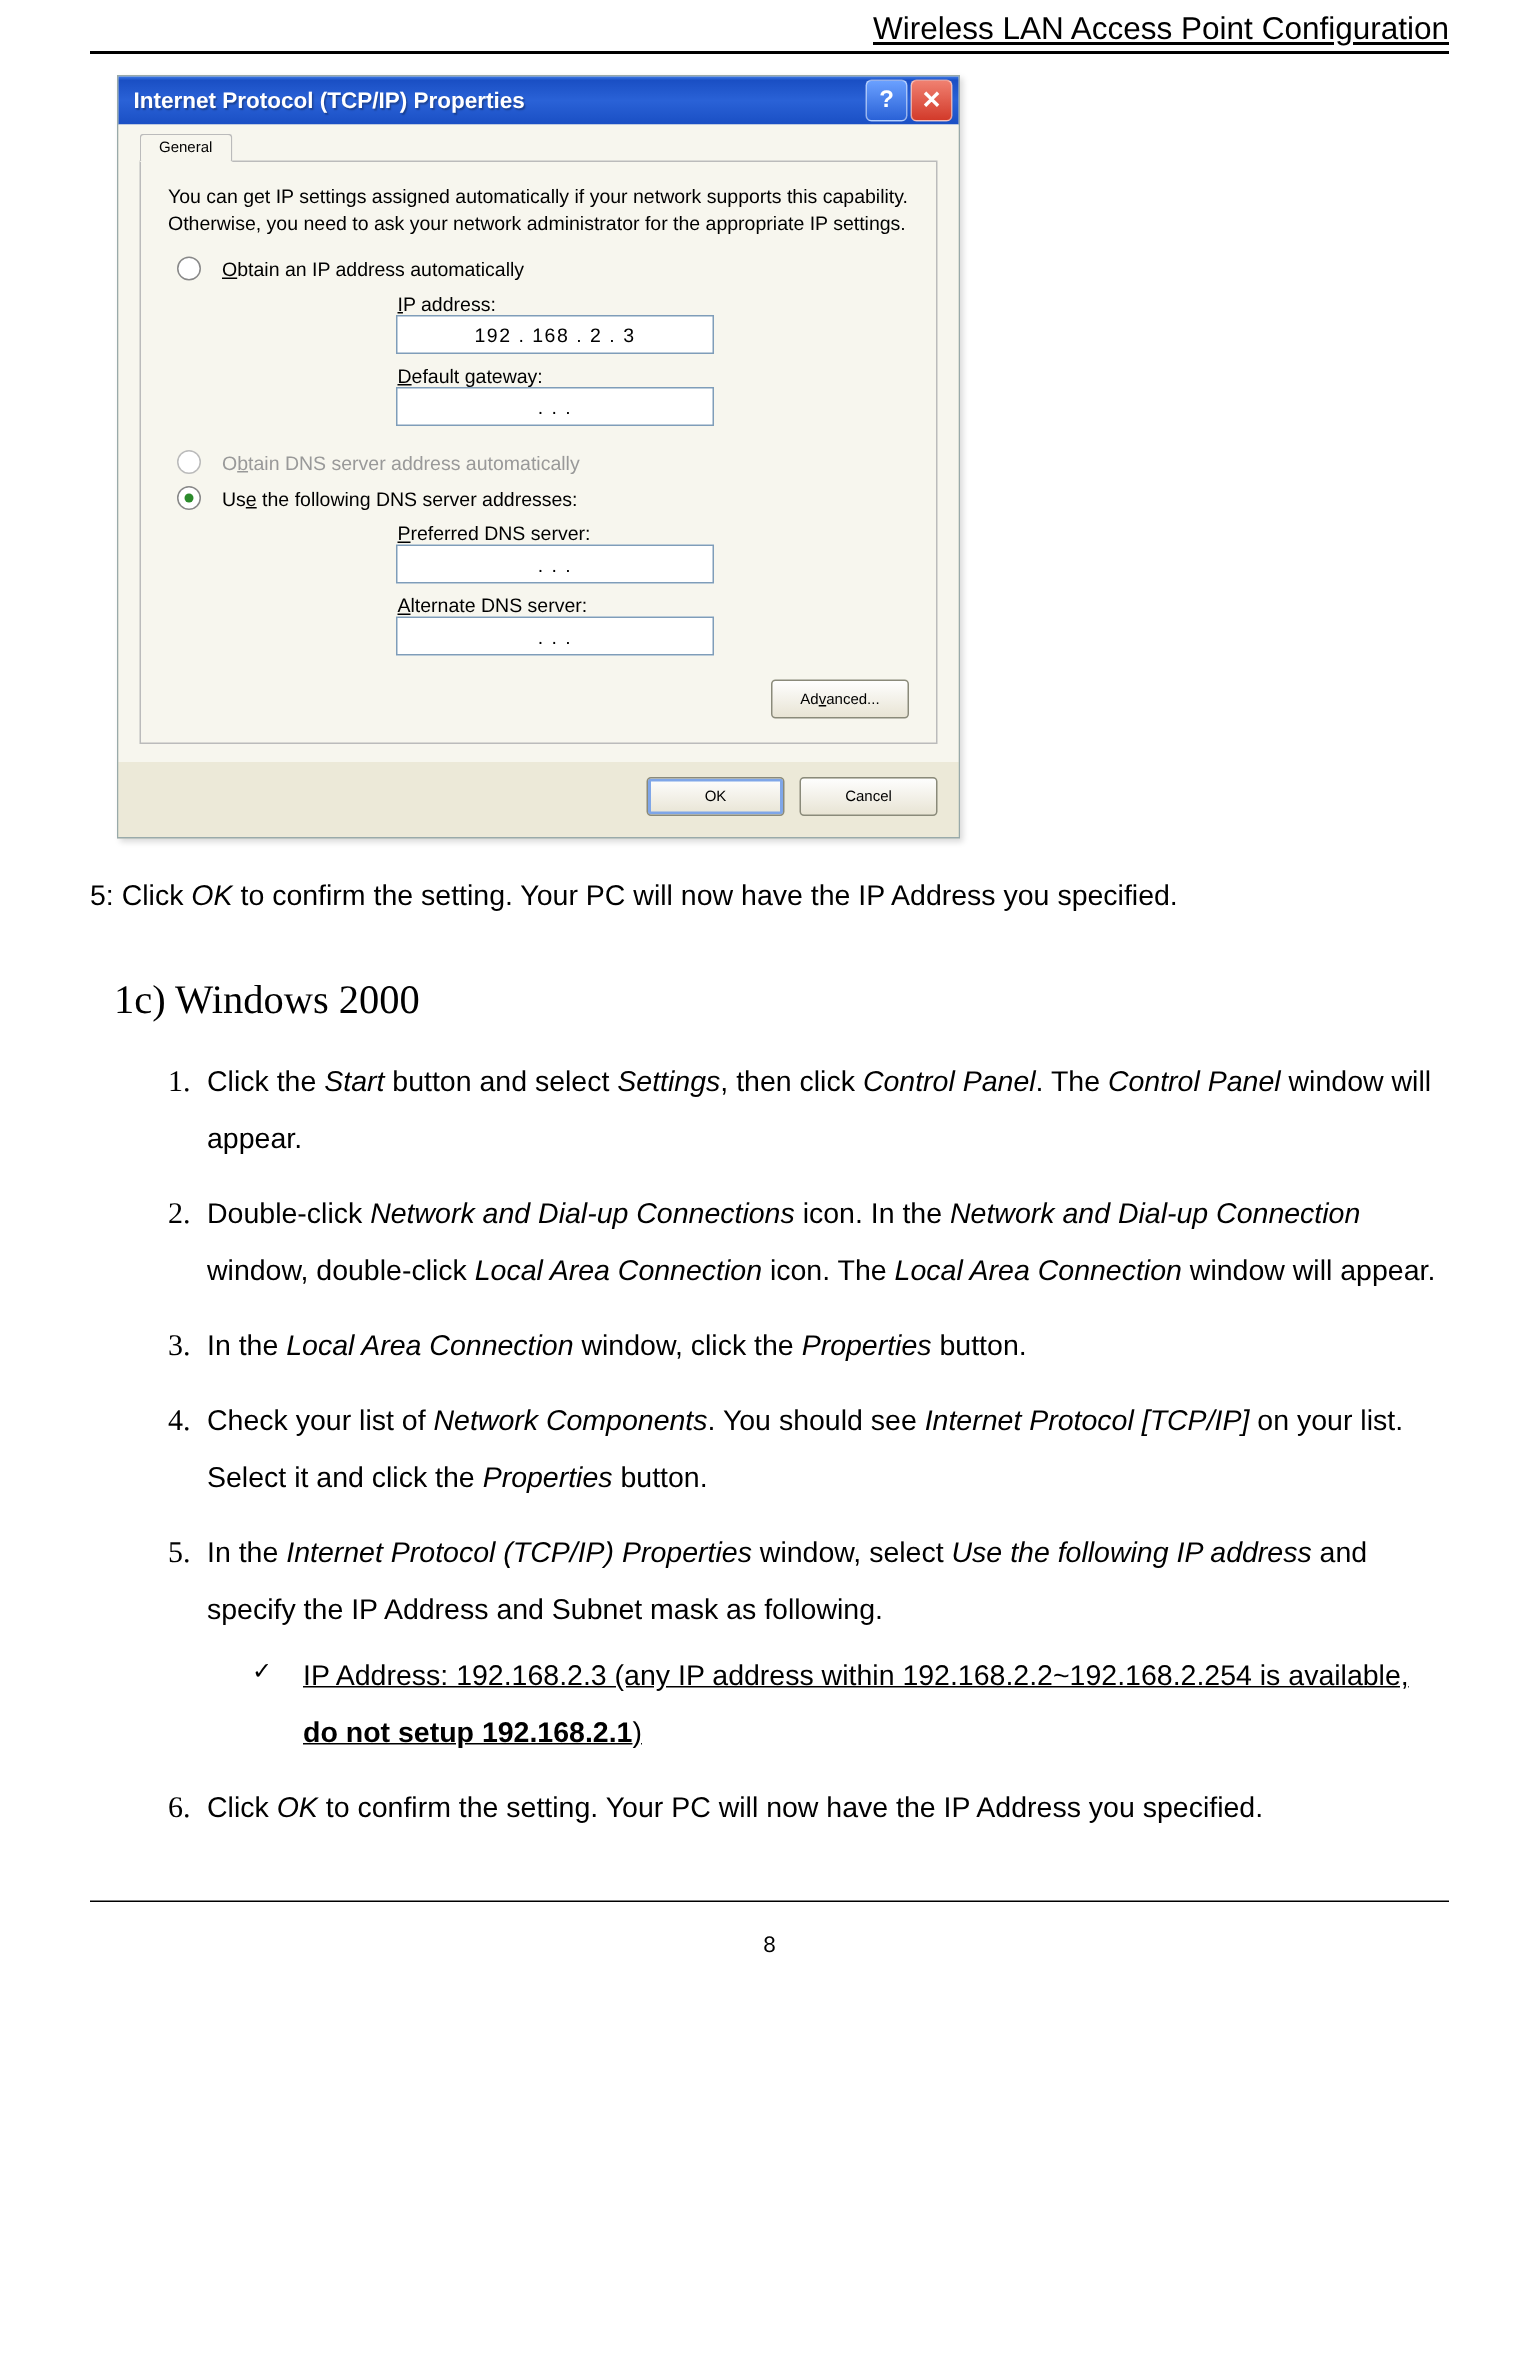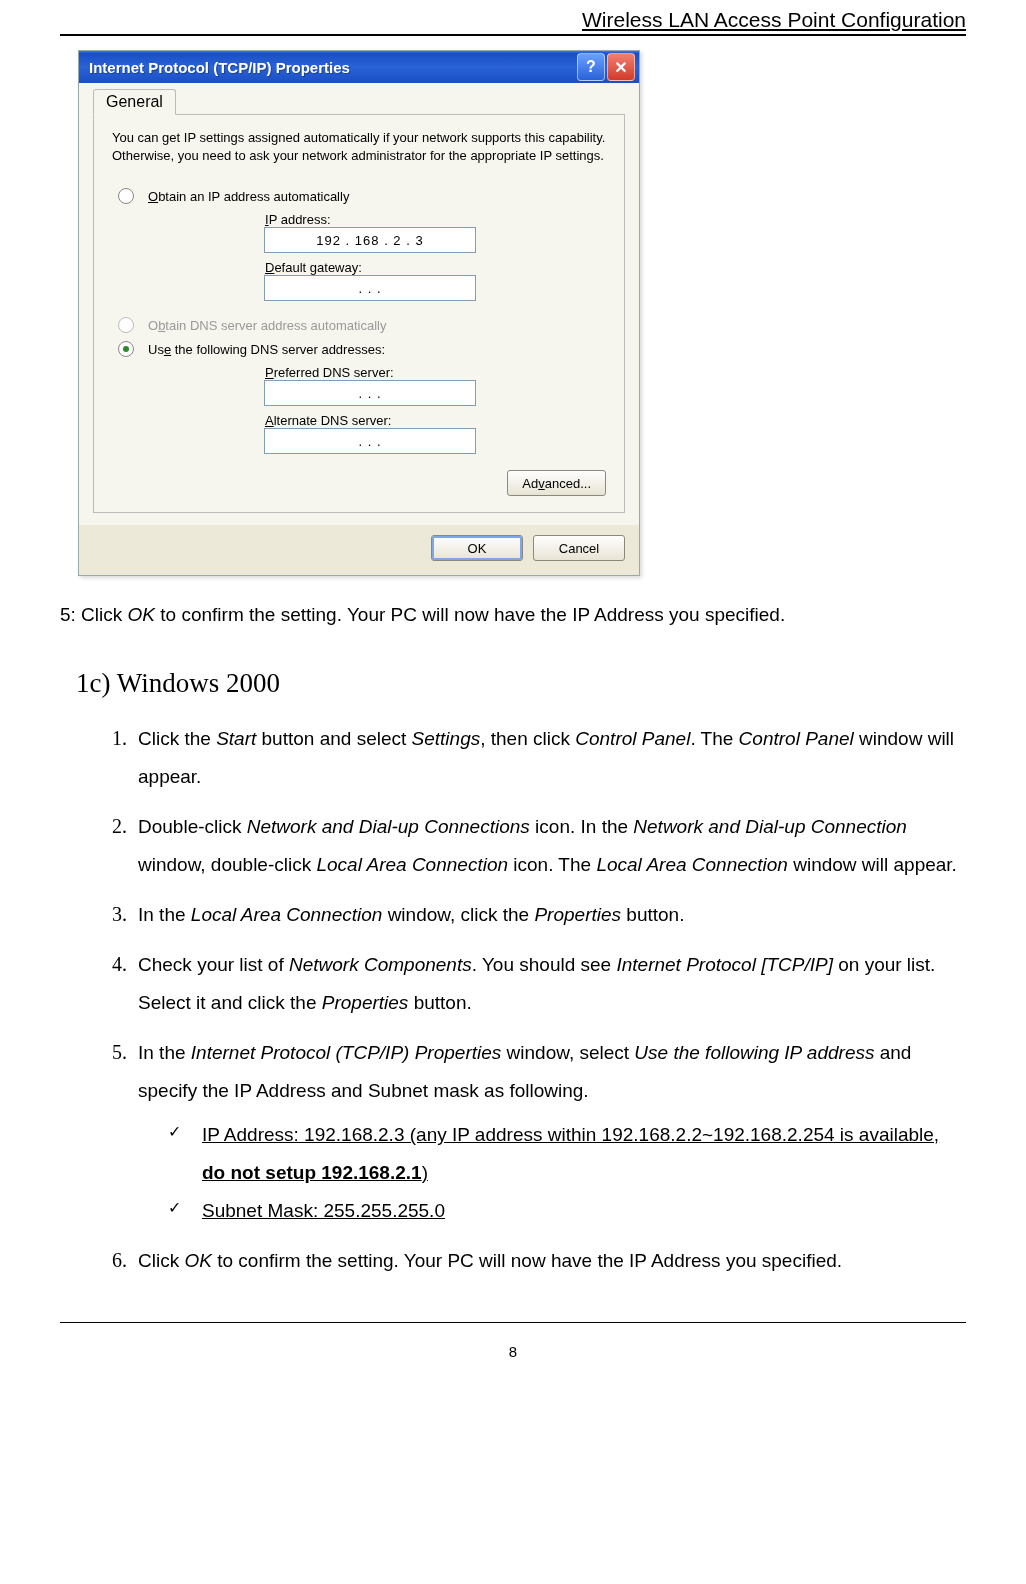--- a/index.html
+++ b/index.html
@@ -67,34 +67,34 @@
   }
   .tabstrip {
     display: flex;
     margin-bottom: -1px;
   }
   .tab {
     background: #f7f6ee;
     border: 1px solid #bbb;
     border-bottom: 1px solid #f7f6ee;
     padding: 3px 12px;
-    font-size: 16px;
+    font-size: 10px;
     border-radius: 3px 3px 0 0;
     position: relative;
     z-index: 2;
   }
   .tab-panel {
     border: 1px solid #bbb;
     background: #f7f6ee;
     padding: 14px 18px 16px 18px;
     position: relative;
   }
   .intro {
     line-height: 1.35;
-    margin-bottom: 24px;
+    margin-bottom: 14px;
   }
   .group {
     margin: 6px 0 16px 0;
     padding: 0 6px;
   }
   .radio-row {
     display: flex;
     align-items: center;
     margin: 4px 0 8px 0;
     gap: 14px;
@@ -144,21 +144,21 @@
     justify-content: flex-end;
     margin-top: 12px;
   }
   .xp-btn {
     min-width: 92px;
     height: 26px;
     background: linear-gradient(#fefefe,#e8e4d4);
     border: 1px solid #8a8a7a;
     border-radius: 3px;
     font-family: Tahoma, Arial;
-    font-size: 13px;
+    font-size: 10px;
     padding: 0 14px;
   }
   .xp-btn.primary { box-shadow: 0 0 0 2px #7fa6e8 inset; }
   .dialog-footer {
     display: flex;
     justify-content: flex-end;
     gap: 10px;
     padding: 10px 14px 14px 0;
     background: #ece9d8;
   }
@@ -305,21 +305,20 @@
       </li>
       <li>
         <span>Check your list of </span><span class="em">Network Components</span><span>. You should see </span><span class="em">Internet Protocol [TCP/IP]</span><span> on your list. Select it and click the </span><span class="em">Properties</span><span> button.</span>
       </li>
       <li>
         <span>In the </span><span class="em">Internet Protocol (TCP/IP) Properties</span><span> window, select </span><span class="em">Use the following IP address</span><span> and specify the IP Address and Subnet mask as following.</span>
         <ul class="sub">
           <li>
             <span>IP Address: 192.168.2.3 (any IP address within 192.168.2.2~192.168.2.254 is available, </span><span class="b">do not setup 192.168.2.1</span><span>)</span>
           </li>
-          <li>Subnet Mask: 255.255.255.0</li>
         </ul>
       </li>
       <li>
         <span>Click </span><span class="em">OK</span><span> to confirm the setting. Your PC will now have the IP Address you specified.</span>
       </li>
     </ol>
   </div>
 
   <div class="page-number">8</div>
 </div>

